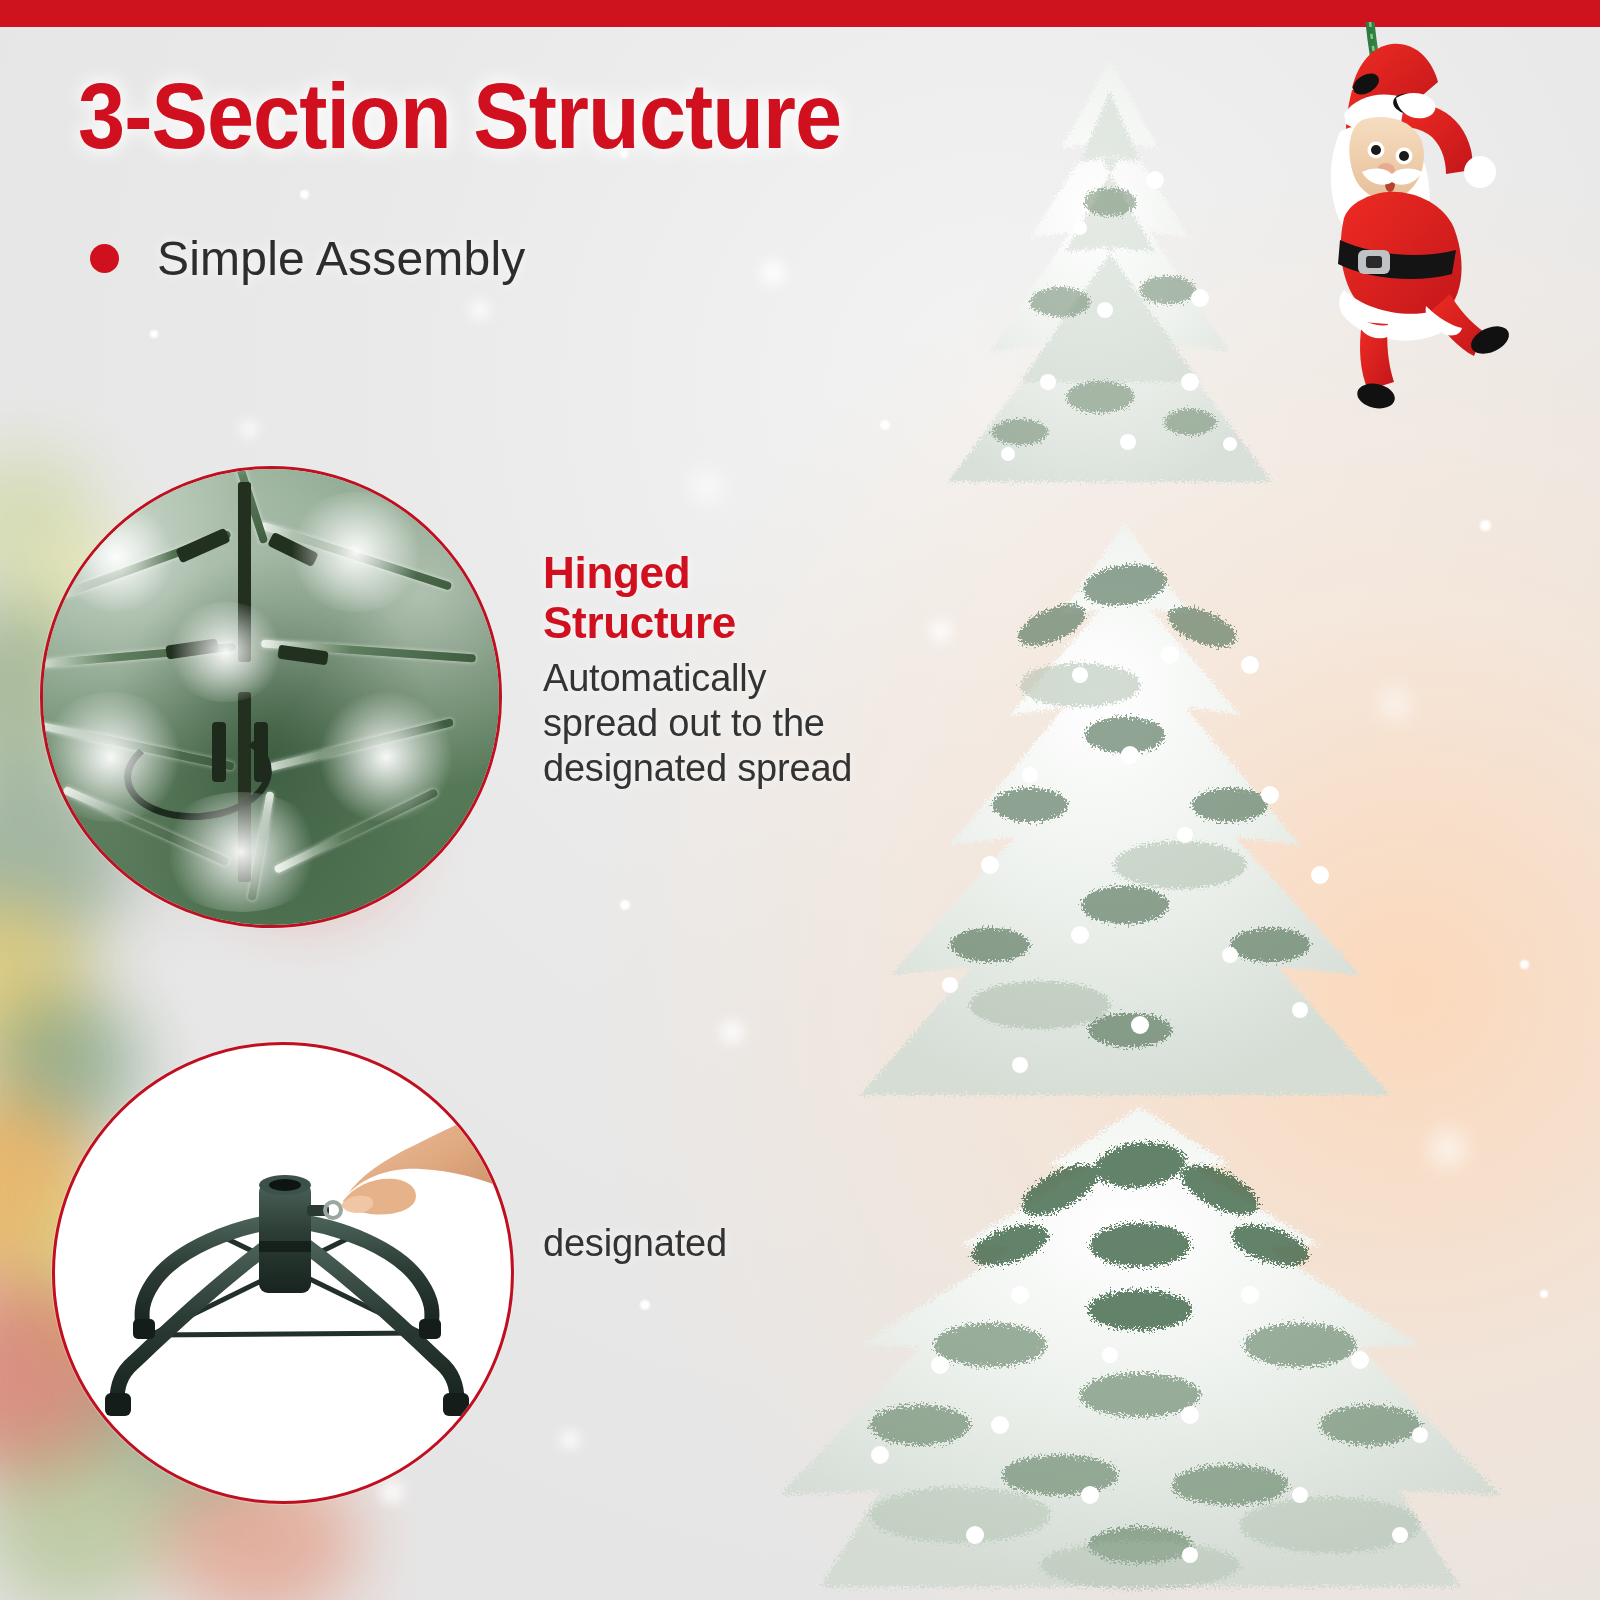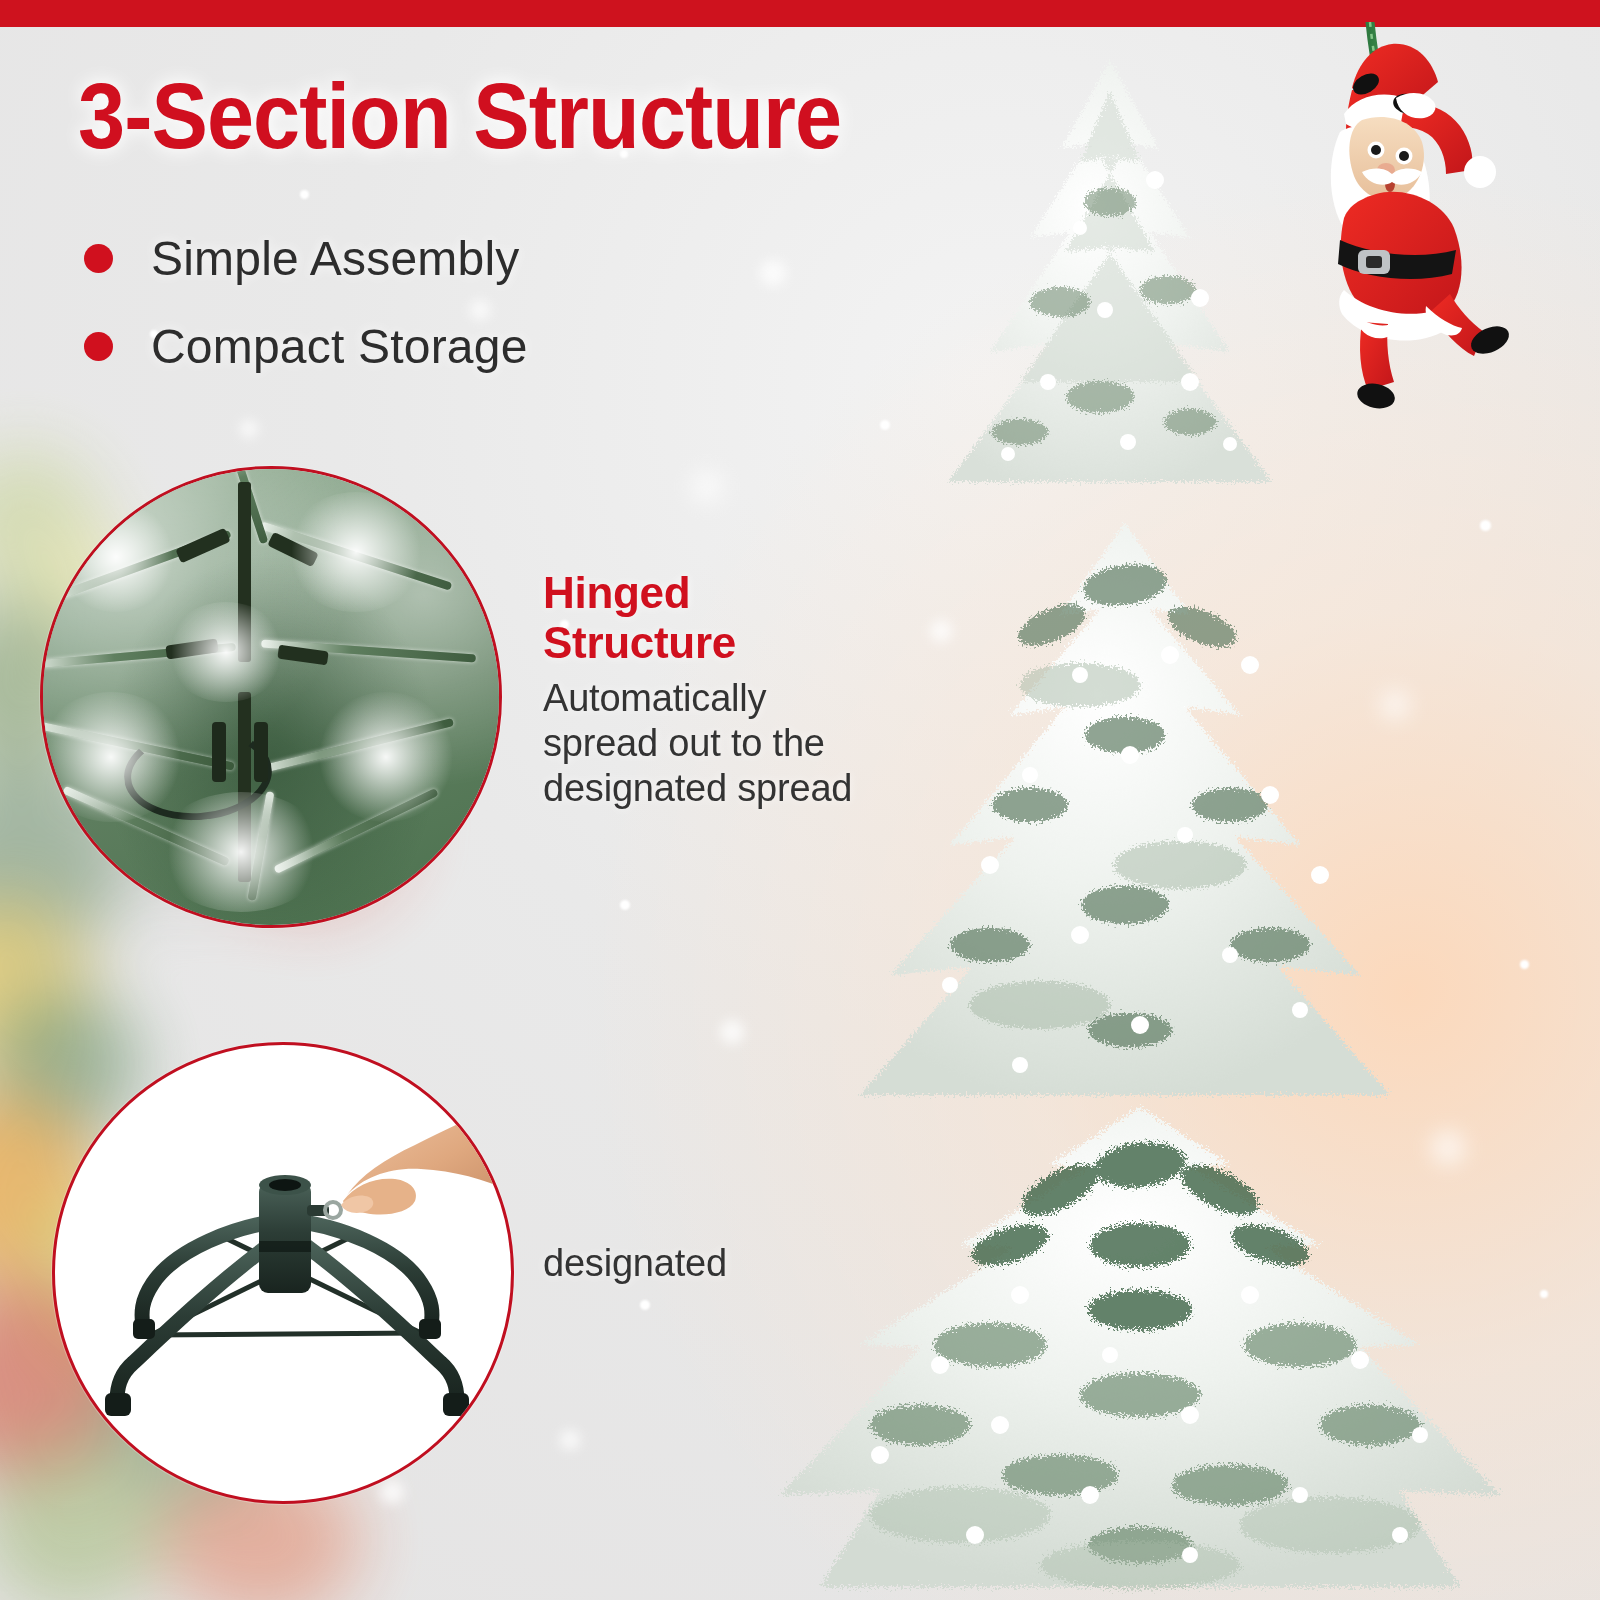--- a/index.html
+++ b/index.html
@@ -39,21 +39,21 @@
     position:absolute; left:78px; top:66px; width:950px; height:100px;
     color:#d00f1f;
     font-size:92px; line-height:100px; font-weight:bold;
     letter-spacing:-1px;
     transform:scaleX(.92); transform-origin:left center;
     text-shadow:0 0 16px rgba(255,255,255,.95), 0 0 26px rgba(255,255,255,.8);
     white-space:nowrap;
   }
 
   
-  .bullets{ position:absolute; left:84px; top:214px; width:700px; }
+  .bullets{ position:absolute; left:90px; top:214px; width:700px; }
   .bullet-row{ display:flex; align-items:center; height:88px; }
   .dot{ width:29px; height:29px; border-radius:50%; background:#d0101e; flex:none; }
   .bullet-label{
     margin-left:38px; font-size:48px; color:#2d2d2d; letter-spacing:.2px;
     text-shadow:0 0 12px rgba(255,255,255,.9);
   }
 
   
   .circle{
     position:absolute; border-radius:50%; overflow:hidden;
@@ -87,21 +87,21 @@
     position:absolute; left:108px; top:286px; width:148px; height:92px;
     border:7px solid #1d2a1f; border-top-color:transparent; border-radius:50%;
     transform:rotate(-4deg);
   }
   .hinge-stem{ position:absolute; width:13px; background:#23301f; border-radius:3px; }
 
   
   .stand-wrap{ position:absolute; left:0; top:0; width:462px; height:462px; }
 
   
-  .feature-text{ position:absolute;margin-top:20px; }
+  .feature-text{ position:absolute; }
   #text-hinge{ left:543px; top:548px; width:350px; }
   #text-stand{ left:543px; top:1168px; width:360px; }
   .feat-title{
     color:#d0101e; font-weight:bold; font-size:44px; line-height:50px;
     letter-spacing:-.3px;
     text-shadow:0 0 10px rgba(255,255,255,.75);
   }
   .feat-desc{
     margin-top:8px; color:#333333; font-size:38px; line-height:45px;
     letter-spacing:-.2px;
@@ -169,24 +169,20 @@
   </div>
 
   <div class="top-bar"></div>
 
   <div class="headline">3-Section Structure</div>
 
   <div class="bullets">
     <div class="bullet-row">
       <span class="dot"></span>
       <span class="bullet-label">Simple Assembly</span>
-    </div>
-    <div class="bullet-row">
-      <span class="dot"></span>
-      <span class="bullet-label">Compact Storage</span>
     </div>
   </div>
 
   <div class="tree-sec" id="tree-top">
     <svg viewBox="0 0 420 470" width="420" height="470">
       <defs>
         <radialGradient id="flockA" cx="45%" cy="35%" r="70%">
           <stop offset="0%" stop-color="#ffffff"></stop>
           <stop offset="45%" stop-color="#f1f4f1"></stop>
           <stop offset="100%" stop-color="#d9e0d9"></stop>

